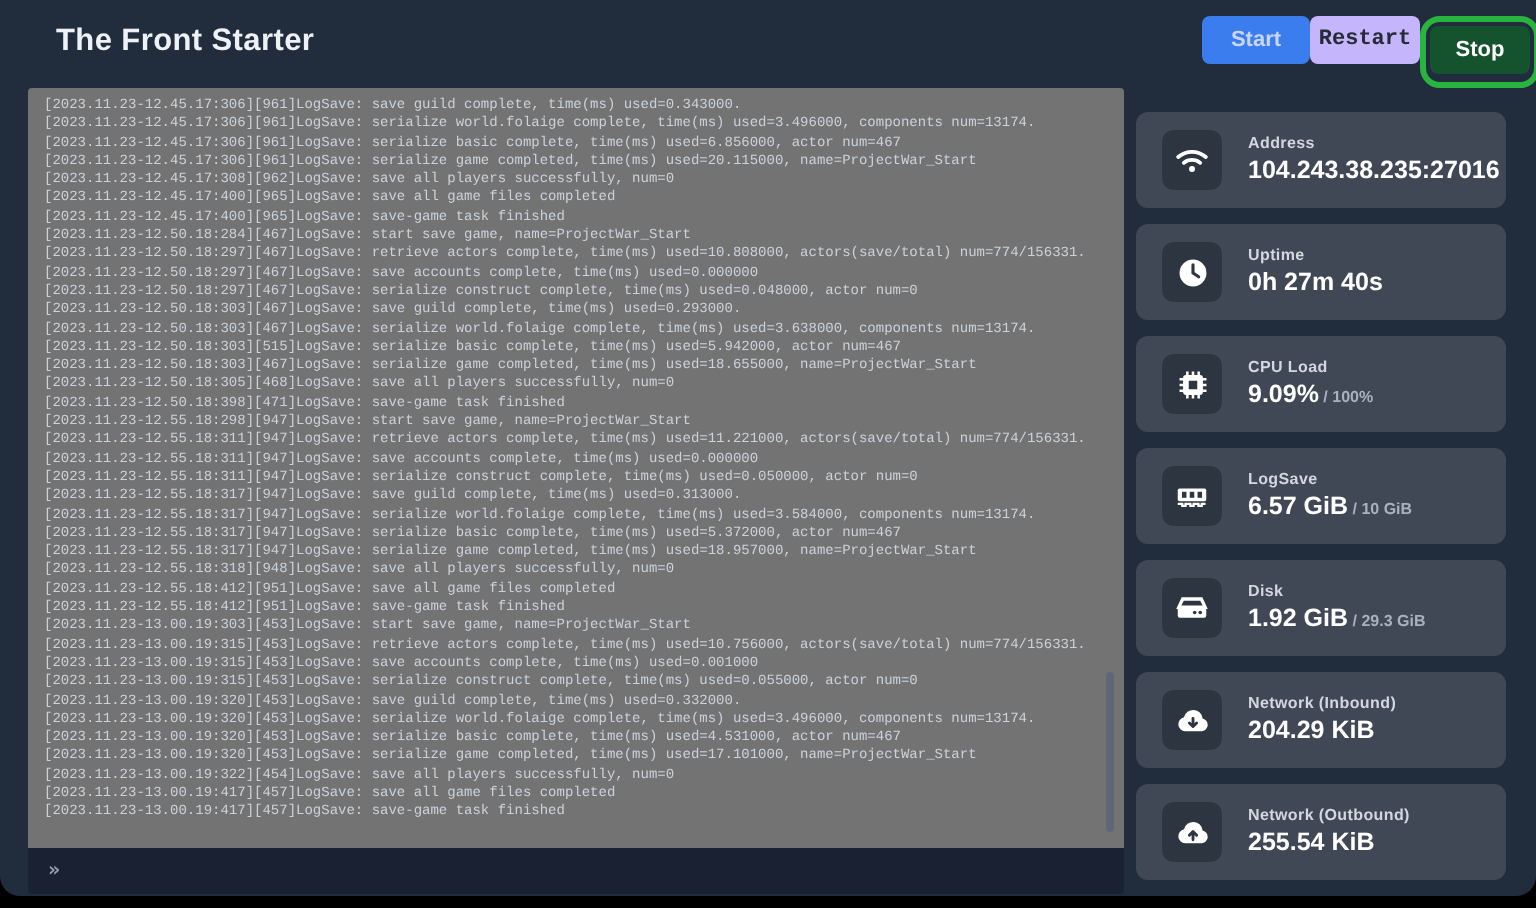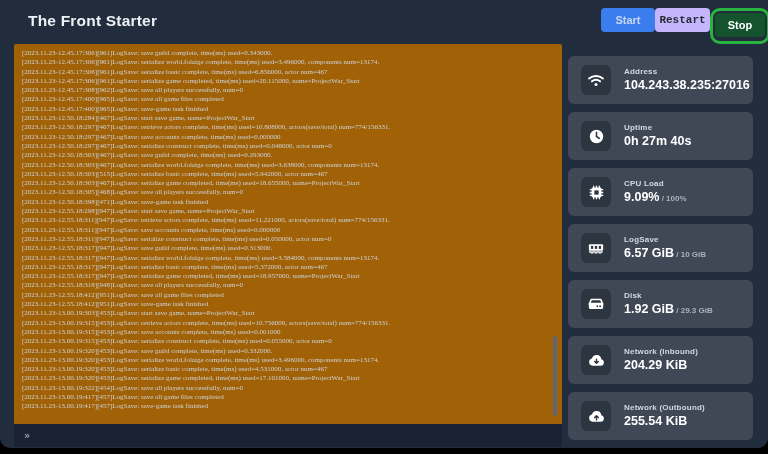--- a/index.html
+++ b/index.html
@@ -31,22 +31,22 @@
   .btn-stop{width:50px;background:#14532d;color:#ffffff;display:block;}
   .stop-ring{
     display:inline-block;border:3px solid #28b43e;border-radius:10px;padding:2px;
   }
   
   .terminal{
     position:absolute;left:14px;top:44px;width:548px;height:403px;
     display:flex;flex-direction:column;border-radius:2px;overflow:hidden;
   }
   .log{
-    flex:1;background:#a16207;padding:5px 8px 0 8px;overflow:hidden;
-    font-family:Liberation Serif, serif;font-size:7px;line-height:9.3px;
+    flex:1;background:#737373;padding:5px 8px 0 8px;overflow:hidden;
+    font-family:Liberation Mono, monospace;font-size:7px;line-height:9.3px;
     color:#ccd2d9;
   }
   .log div{white-space:pre;}
   .scroll-thumb{
     position:absolute;right:5px;top:292px;width:4px;height:80px;
     background:#5e6773;border-radius:2px;
   }
   .cmdbar{
     height:23px;background:#192133;display:flex;align-items:center;
     padding-left:10px;gap:12px;

